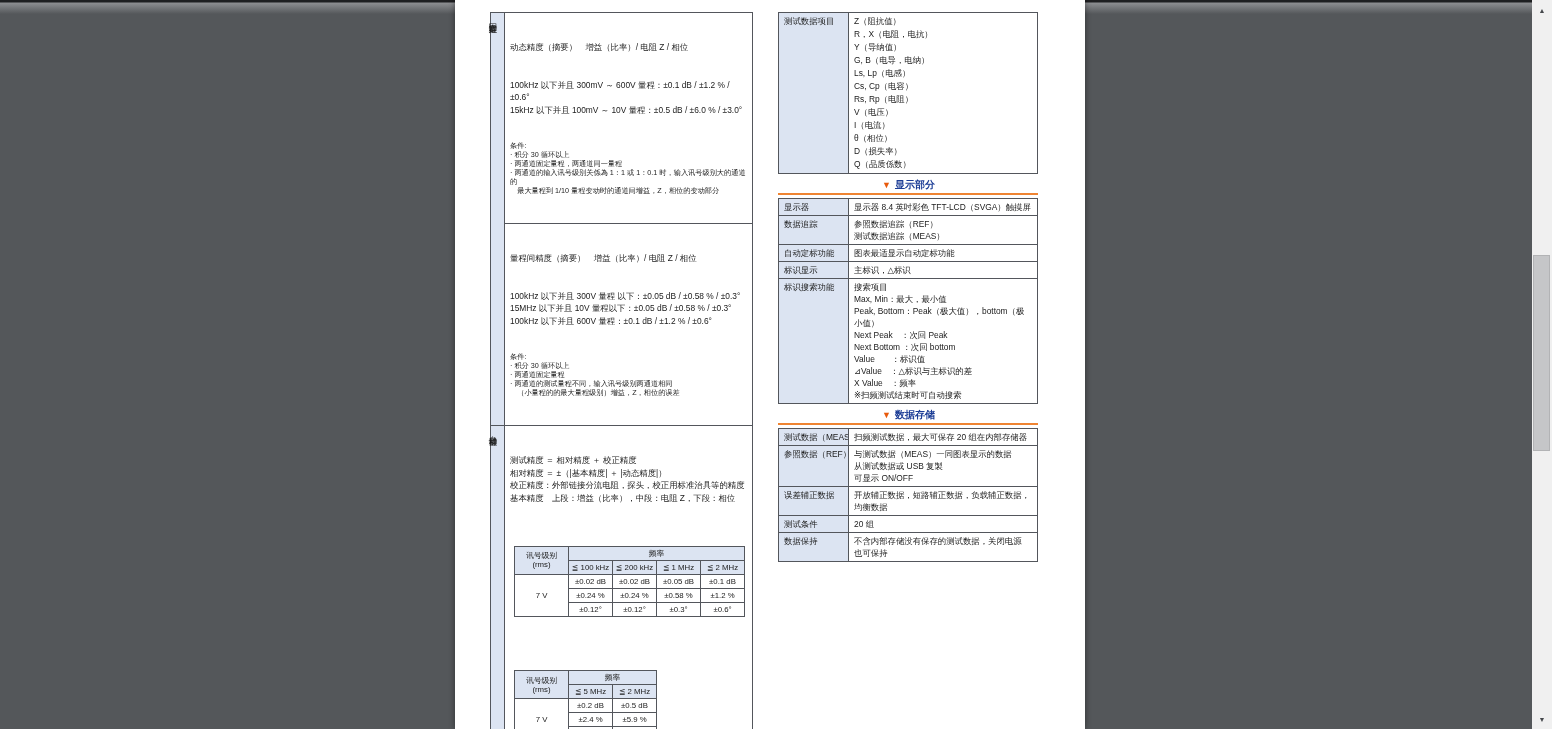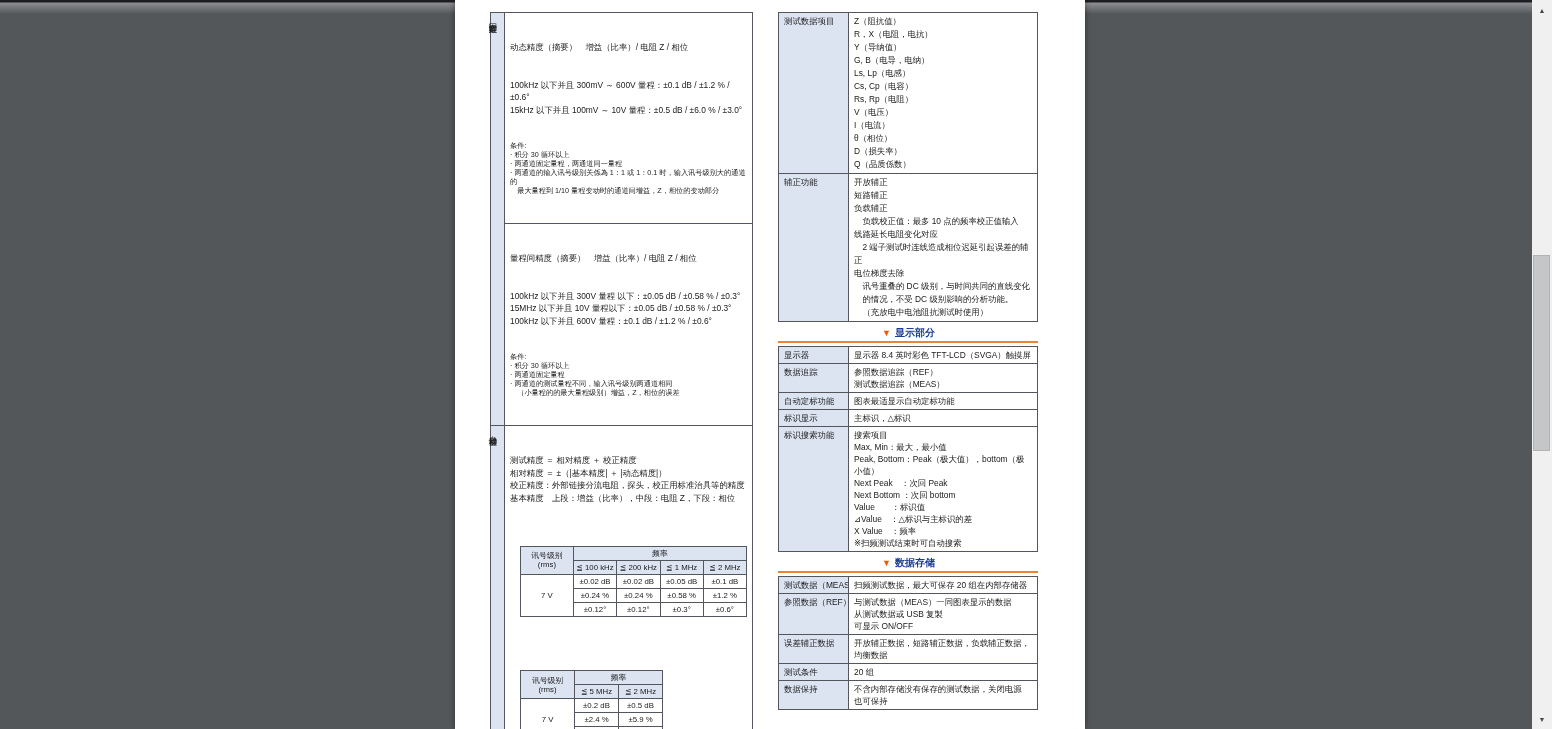--- a/index.html
+++ b/index.html
@@ -54,21 +54,21 @@
   td.vlbl{
     background:#dce4f2;padding:4px 1px;
     writing-mode:vertical-rl;text-orientation:upright;
     font-size:8.4px;line-height:12px;letter-spacing:1px;white-space:nowrap;
   }
   td.blk{padding:3px 5px;}
   .bt,.bl{font-size:8.4px;line-height:12.5px;white-space:pre-wrap;}
   .bc{font-size:7.2px;line-height:9px;white-space:pre-wrap;color:#222;}
 
   
-  table.acc{border-collapse:collapse;margin:4px 0 4px 10px;table-layout:fixed;}
+  table.acc{border-collapse:collapse;margin:4px 0 4px 4px;table-layout:fixed;}
   table.acc td{
     border:1px solid #53565c;text-align:center;vertical-align:middle;
     font-size:7.8px;line-height:9px;padding:2px 2px;white-space:pre-line;
   }
   table.acc td.ahd{background:#dce4f2;}
   table.acc col.c-corner{width:54px;}
   table.acc col.c-val{width:44px;}
 
   
   .scrollbar{
@@ -226,33 +226,20 @@
 G, B（电导，电纳）
 Ls, Lp（电感）
 Cs, Cp（电容）
 Rs, Rp（电阻）
 V（电压）
 I（电流）
 θ（相位）
 D（损失率）
 Q（品质係数）</td>
         </tr>
-        <tr>
-          <td class="lbl lh13">辅正功能</td>
-          <td class="lh13">开放辅正
-短路辅正
-负载辅正
-　负载校正值：最多 10 点的频率校正值输入
-线路延长电阻变化对应
-　2 端子测试时连线造成相位迟延引起误差的辅正
-电位梯度去除
-　讯号重叠的 DC 级别，与时间共同的直线变化
-　的情况，不受 DC 级别影响的分析功能。
-　（充放电中电池阻抗测试时使用）</td>
-        </tr>
       </tbody>
     </table>
 
     <div class="sec-head">
       <span class="mk">▼</span><span>显示部分</span>
     </div>
     <table class="spec">
       <colgroup>
           <col class="c-lbl">
           <col>

